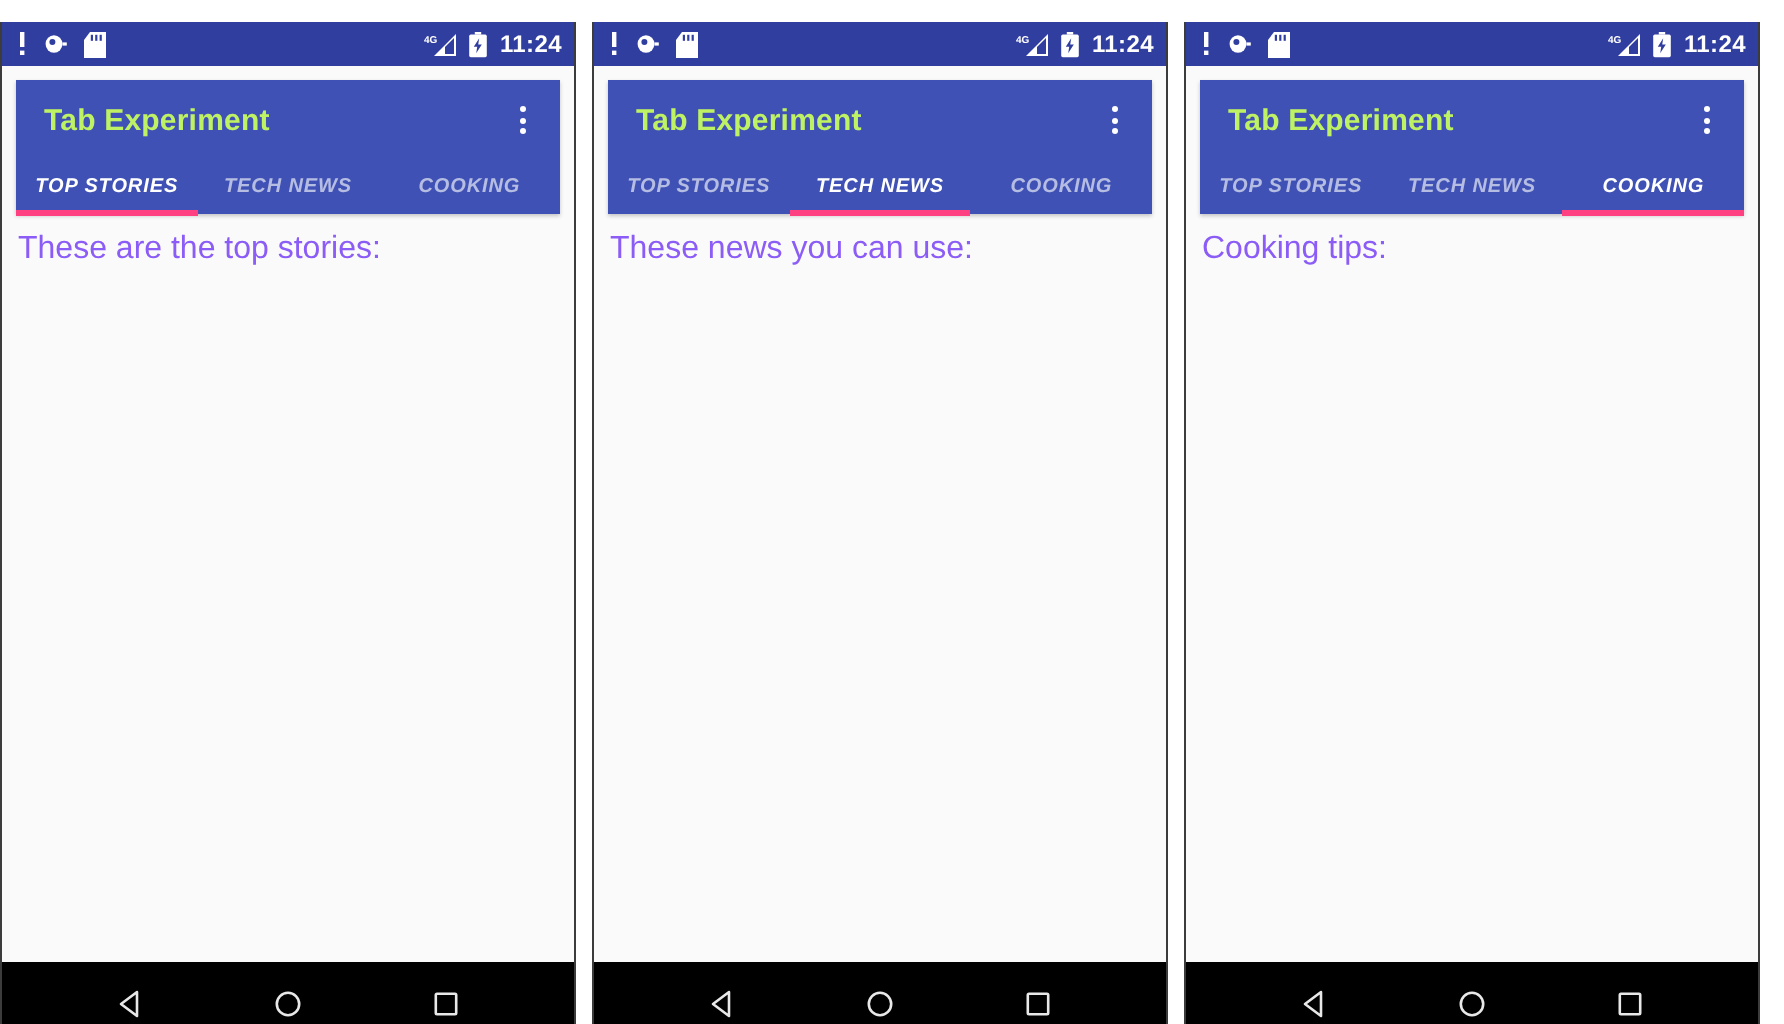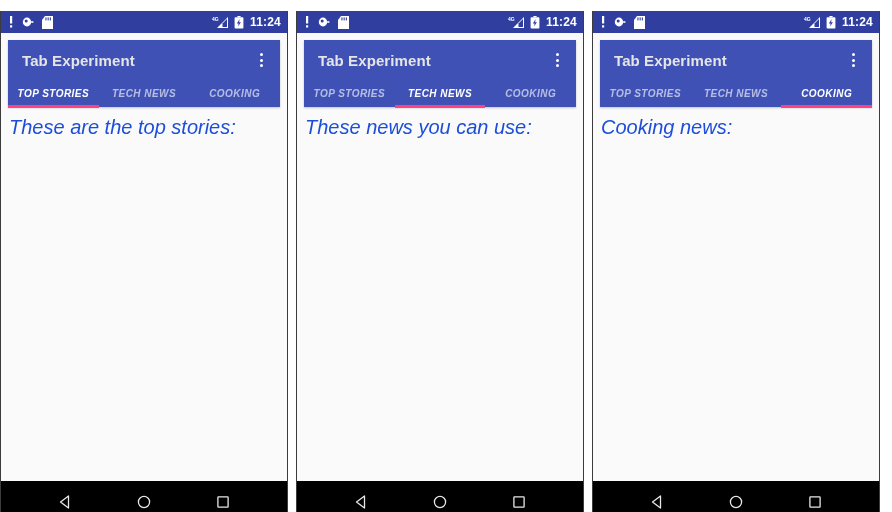--- a/index.html
+++ b/index.html
@@ -86,21 +86,21 @@
     position: relative;
     box-shadow: 0 1px 2px rgba(0,0,0,0.22);
   }
   .appbar-top {
     height: 40px;
     display: flex;
     align-items: center;
     padding: 0 6px 0 14px;
   }
   .app-title {
-    color: #e5e5e5;
+    color: #bef264;
     font-size: 15px;
     font-weight: bold;
     flex: 1 1 auto;
     letter-spacing: 0.1px;
   }
   .overflow-btn {
     width: 26px;
     height: 30px;
     display: flex;
     flex-direction: column;
@@ -156,24 +156,23 @@
   }
 
   
   .content {
     flex: 1 1 auto;
     background: #fafafa;
     padding: 8px 8px 0 8px;
     box-sizing: border-box;
   }
   .content-text {
-    font-size: 20px;
-    color: #1d4ed8;
+    font-size: 16px;
+    color: #8b5cf6;
     line-height: 1.25;
-    font-style: italic;
   }
 
   
   .navbar {
     height: 42px;
     flex: 0 0 42px;
     background: #000000;
     display: flex;
     align-items: center;
     justify-content: space-around;
@@ -453,21 +452,21 @@
           </div>
           <div class="tab active">
             <span class="tab-label">COOKING</span>
             <span class="underline"></span>
           </div>
         </div>
       </div>
     </div>
 
     <div class="content">
-      <div class="content-text">Cooking news:</div>
+      <div class="content-text">Cooking tips:</div>
     </div>
 
     <div class="navbar">
       <span class="nav-btn">
         <svg width="16" height="16" viewBox="0 0 16 16">
             <path d="M11.5 2 L3.5 8 L11.5 14 Z" fill="none" stroke="#e8e8e8" stroke-width="1.3" stroke-linejoin="round"></path>
           </svg>
       </span>
       <span class="nav-btn">
         <svg width="16" height="16" viewBox="0 0 16 16">

